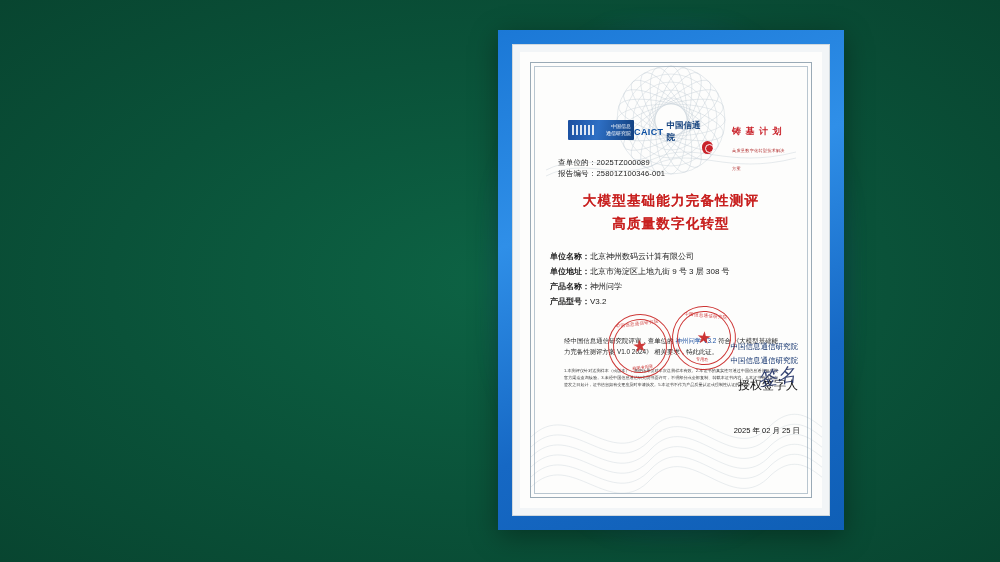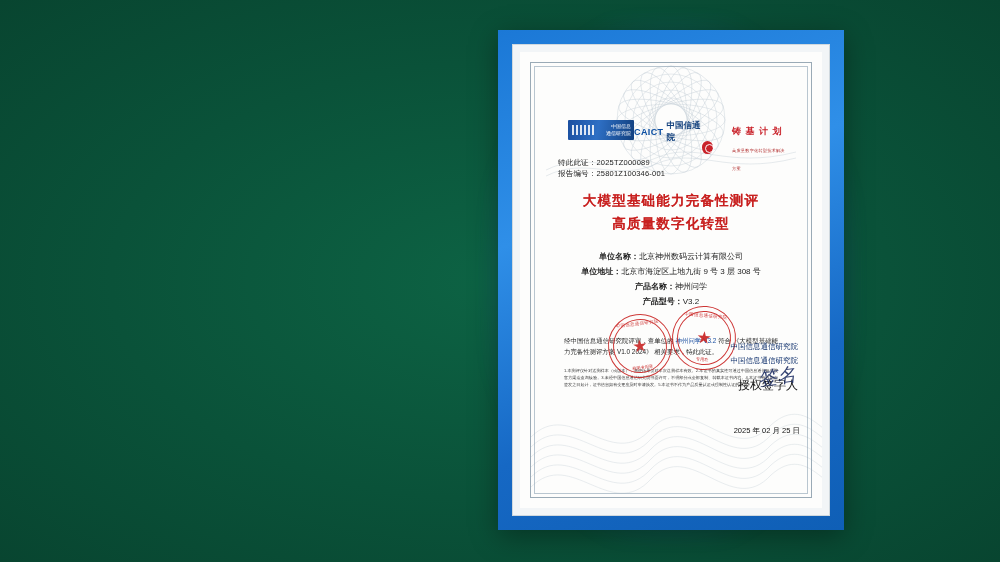--- a/index.html
+++ b/index.html
@@ -104,21 +104,21 @@
   .zhuji-sub{font-size:4.2px;color:#b02a2a;letter-spacing:.2px;line-height:6px;}
   .num-line{
     font-size:7.5px;color:#222;margin:1px 0 0 8px;letter-spacing:.2px;
   }
   #titles{margin-top:13px;text-align:center;}
   .title-red{
     color:#c8201f;font-weight:bold;font-size:13.5px;letter-spacing:1.2px;
     margin:5px 0;text-shadow:0 0 .4px rgba(200,32,31,.6);
   }
   #fields{
-    margin-top:16px;text-align:center;font-size:8px;color:#1c1c1c;line-height:15px;
+    margin-top:16px;text-align:left;font-size:8px;color:#1c1c1c;line-height:15px;
   }
   #fields .lbl{font-weight:bold;}
   #statement{
     margin:26px 14px 0 14px;font-size:6.4px;line-height:11px;color:#1b1b1b;
     text-align:justify;
   }
   #statement .em{color:#1b4fa0;}
   #statement .em2{color:#1b1b1b;}
   #notes{
     margin:10px 14px 0 14px;font-size:4.1px;line-height:7px;color:#3a3a3a;
@@ -238,21 +238,21 @@
             <div class="zhuji">
               <span class="zhuji-mark"></span>
               <span>
                 <span class="zhuji-txt">铸 基 计 划</span><br>
                 <span class="zhuji-sub">高质量数字化转型技术解决方案</span>
               </span>
             </div>
           </div>
 
           <div class="num-line">
-            <span>特此此证：</span><span>2025TZ000089</span>
+            <span>查单位的：</span><span>2025TZ000089</span>
           </div>
           <div class="num-line">
             <span>报告编号：</span><span>25801Z100346-001</span>
           </div>
 
           <div id="titles">
             <div class="title-red">大模型基础能力完备性测评</div>
             <div class="title-red">高质量数字化转型</div>
           </div>
 

